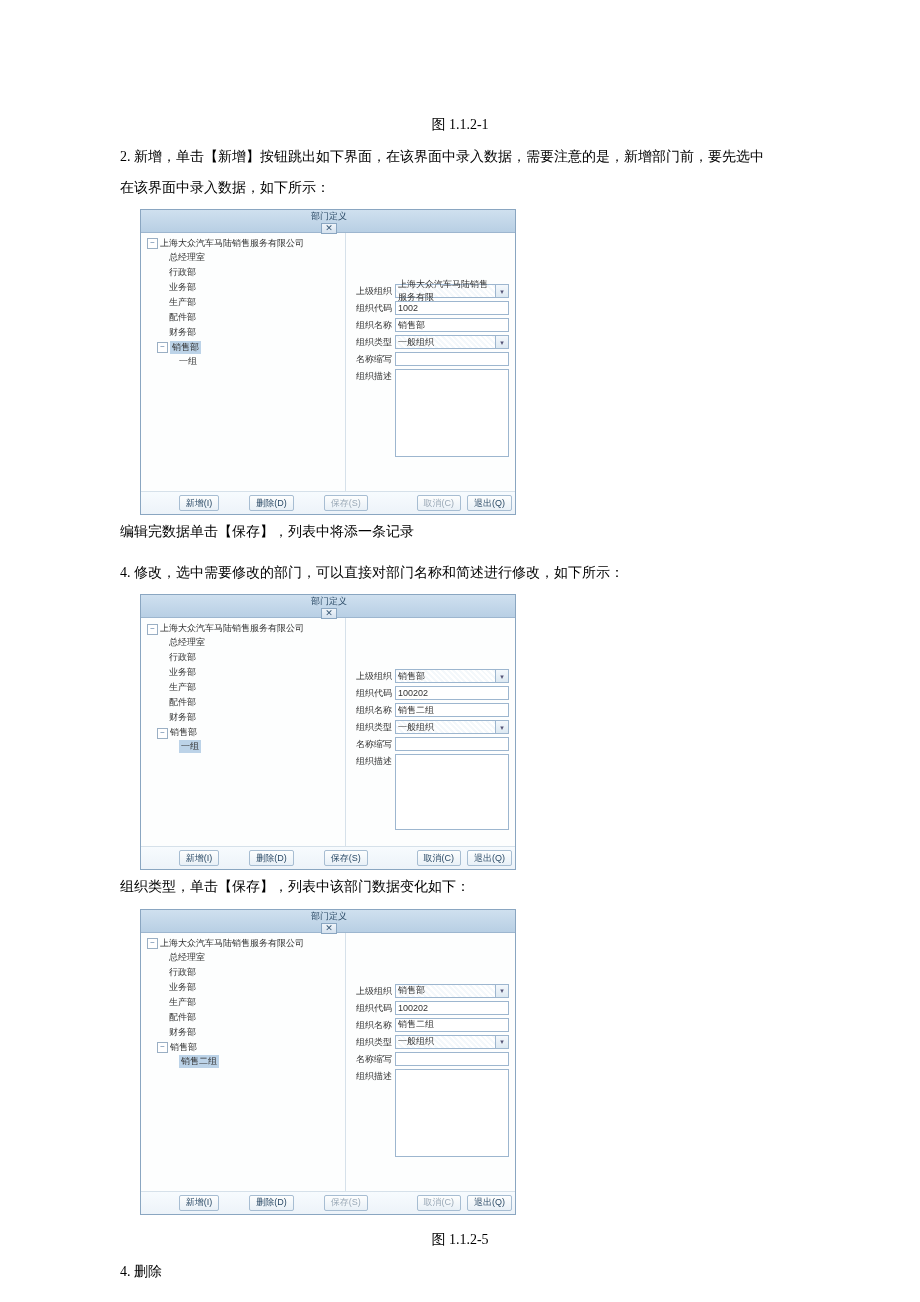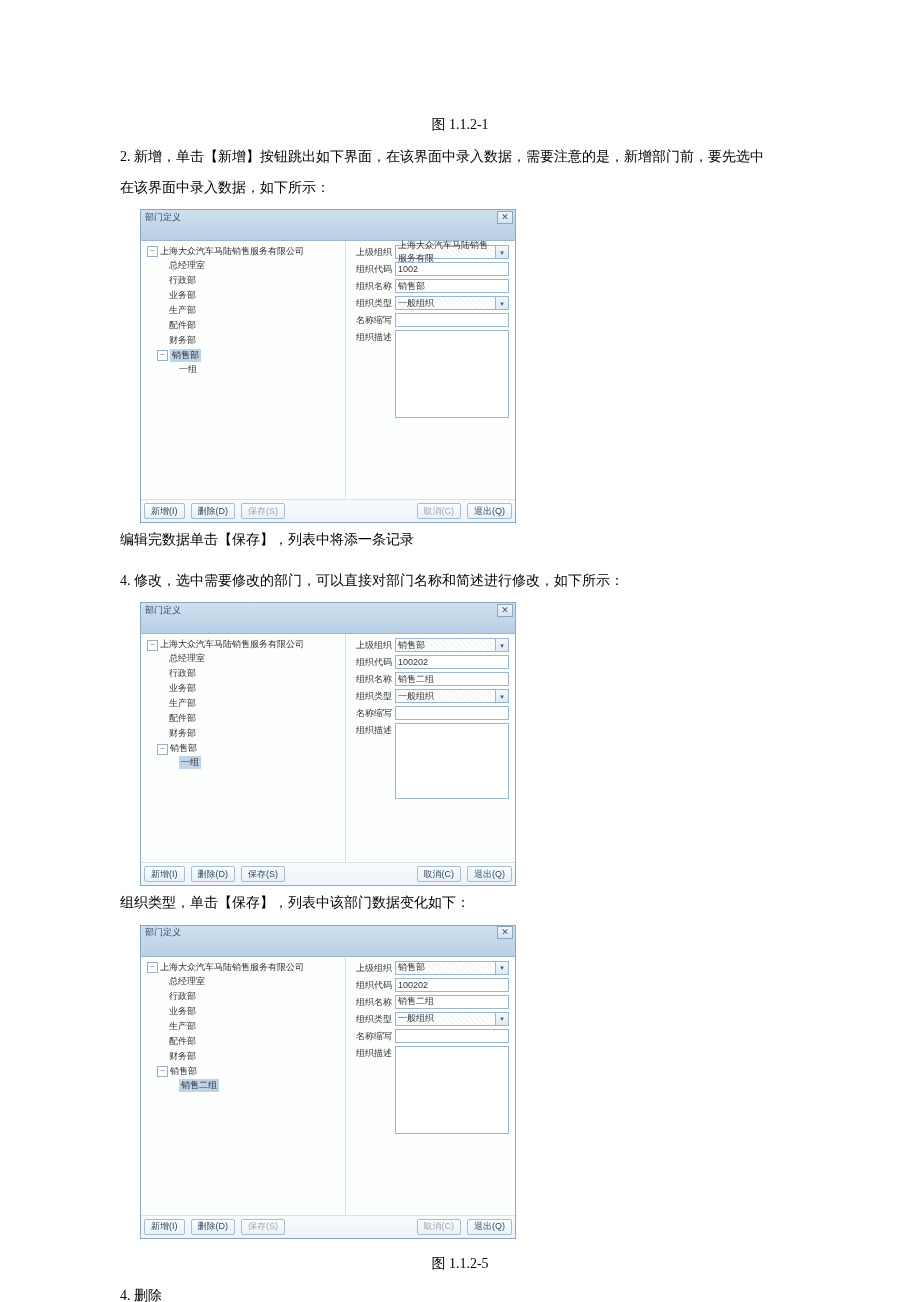--- a/index.html
+++ b/index.html
@@ -35,21 +35,22 @@
     color: #333;
     position: relative;
   }
   .dlg-title {
     height: 14px;
     background: linear-gradient(#cfe0ef,#b8cfe4);
     border-bottom: 1px solid #9db6cf;
     display: flex;
     align-items: center;
     justify-content: space-between;
-    padding: 0 2px 16px 4px;
+    padding: 0 2px 8px 4px;
+    flex-direction: column;
   }
   .dlg-title-text { color:#2b4a66; font-size:9px; }
   .dlg-close {
     width: 14px; height: 11px;
     background: linear-gradient(#f0f5fa,#d5e2ef);
     border:1px solid #8aa6c1;
     display:flex; align-items:center; justify-content:center;
     font-size:9px; color:#3a5a77; line-height:1;
   }
   .dlg-body {
@@ -74,20 +75,21 @@
     vertical-align:middle;
   }
   .tree .sp { display:inline-block; width:12px; }
   .tree .sel {
     background:#bcd3e8; padding:0 2px;
   }
   .tree .row { position:relative; z-index:1; display:inline-block; }
   .form-pane {
     flex:1;
     padding:4px 6px;
+    margin-top:47px;
   }
   .frow {
     display:flex; align-items:flex-start;
     margin-bottom:3px;
   }
   .frow .lbl { width:40px; text-align:right; padding-right:3px; padding-top:1px; }
   .frow .inp {
     flex:1; height:12px; border:1px solid #9db6cf;
     background:#fff; padding:0 2px; font-size:9px;
     display:flex; align-items:center;
@@ -110,21 +112,21 @@
     background:linear-gradient(#f7fbfe,#edf3f9);
   }
   .btn {
     height:14px; padding:0 6px;
     border:1px solid #a7bdd2; border-radius:2px;
     background:linear-gradient(#fdfefe,#e8f0f7);
     font-size:9px; color:#2b4a66;
     display:inline-flex; align-items:center; margin:0 3px;
   }
   .btn.dim { color:#9aa9b7; }
-  .bt-left { flex:1; display:flex; justify-content:flex-start; padding-right:4px;}
+  .bt-left { flex:1; display:flex; justify-content:center; padding-right:4px;gap:24px;}
   .bt-right { display:flex; padding-left:4px; }
 </style>
 </head>
 <body>
 
 <div class="page">
 
   <div class="fig-caption">图 1.1.2-1</div>
 
   <div class="body-text">2. 新增，单击【新增】按钮跳出如下界面，在该界面中录入数据，需要注意的是，新增部门前，要先选中</div>

